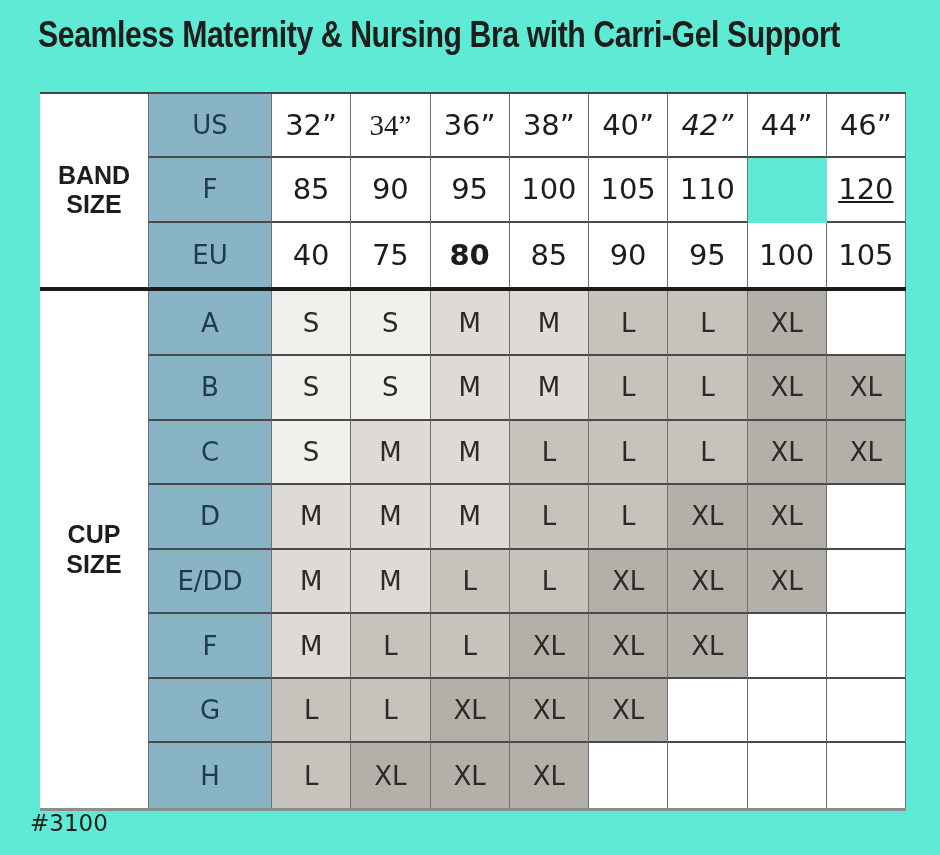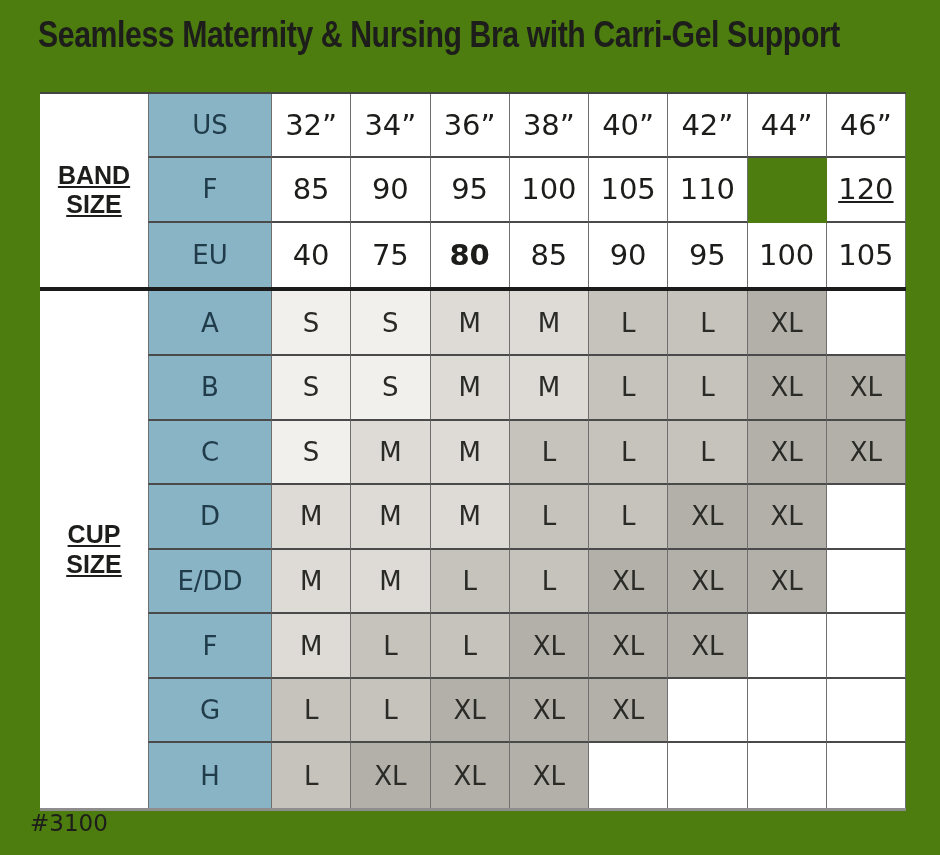--- a/index.html
+++ b/index.html
@@ -1,20 +1,20 @@
 <!DOCTYPE html>
 <html style="--teal: #89b4c5; --teal-text: #203c4b; --size-S: #f2f0ed; --size-M: #dedbd6; --size-L: #c6c3bd; --size-XL: #b3b0aa; --size-empty: #ffffff;"><head>
 <meta charset="utf-8">
 <style>
   html, body { margin: 0; padding: 0; background: #ffffff; }
   #screen {
     position: relative;
     width: 940px;
     height: 855px;
-    background: #4d7c0f;
+    background: #5eead4;
     font-family: "Liberation Sans", sans-serif;
     overflow: hidden;
   }
   .title {
     position: absolute;
     left: 38px;
     top: 14px;
     font-size: 36px;
     font-weight: bold;
     color: #1d1d1b;
@@ -41,21 +41,20 @@
     display: flex;
     align-items: center;
     justify-content: center;
     text-align: center;
     font-weight: bold;
     font-size: 25px;
     line-height: 1.18;
     color: #1d1d1b;
     white-space: pre-line;
     background: #ffffff;
-    text-decoration: underline;
   }
   .band-label { grid-row: 1 / 4; }
   .cup-label  { grid-row: 5 / 13; }
   .separator {
     grid-row: 4;
     grid-column: 1 / 11;
     background: #1b1b1b;
   }
   .cell {
     display: flex;
@@ -97,25 +96,25 @@
 
   <div id="size-table">
     <div class="section-label band-label">BAND
 SIZE</div>
     <div class="section-label cup-label">CUP
 SIZE</div>
     <div class="separator"></div>
 
   <div class="cell teal-cell" style="grid-area: 1 / 2;">US</div>
       <div class="cell band-val" style="grid-area: 1 / 3;">32”</div>
-      <div class="cell band-val" style="grid-area: 1 / 4;">34”</div>
+      <div class="cell band-val" style="grid-area: 1 / 4; font-family: Liberation Serif, serif;">34”</div>
       <div class="cell band-val" style="grid-area: 1 / 5;">36”</div>
       <div class="cell band-val" style="grid-area: 1 / 6;">38”</div>
       <div class="cell band-val" style="grid-area: 1 / 7;">40”</div>
-      <div class="cell band-val" style="grid-area: 1 / 8;">42”</div>
+      <div class="cell band-val" style="grid-area: 1 / 8; font-style: italic;">42”</div>
       <div class="cell band-val" style="grid-area: 1 / 9;">44”</div>
       <div class="cell band-val" style="grid-area: 1 / 10;">46”</div>
       <div class="cell teal-cell" style="grid-area: 2 / 2;">F</div>
       <div class="cell band-val" style="grid-area: 2 / 3;">85</div>
       <div class="cell band-val" style="grid-area: 2 / 4;">90</div>
       <div class="cell band-val" style="grid-area: 2 / 5;">95</div>
       <div class="cell band-val" style="grid-area: 2 / 6;">100</div>
       <div class="cell band-val" style="grid-area: 2 / 7;">105</div>
       <div class="cell band-val" style="grid-area: 2 / 8;">110</div>
       <div class="cell band-val" style="grid-area: 2 / 10; text-decoration: underline;">120</div>

